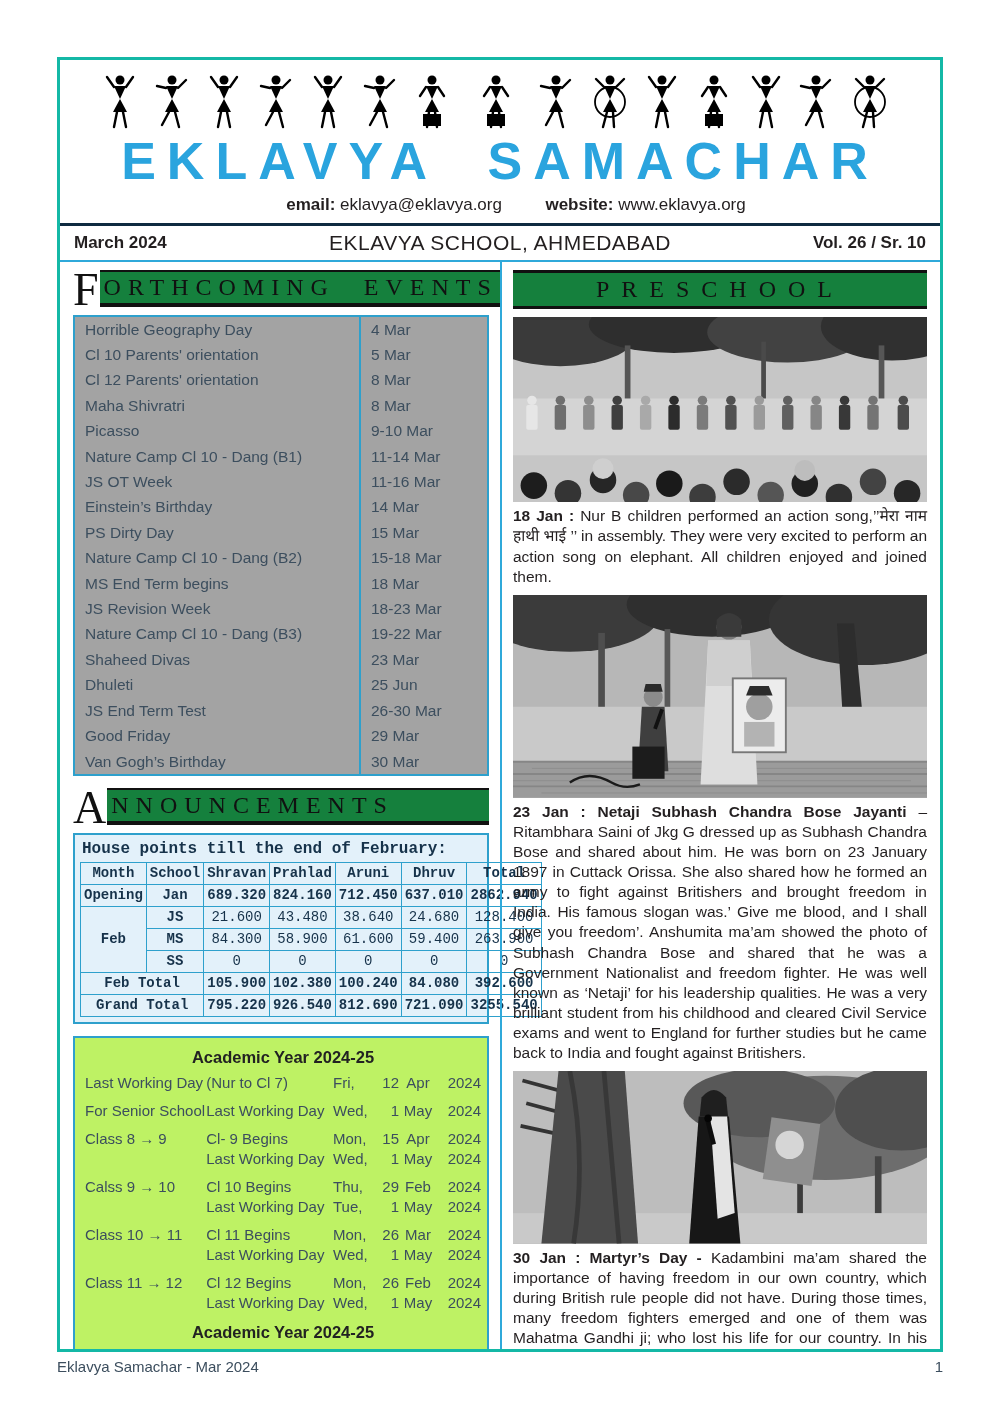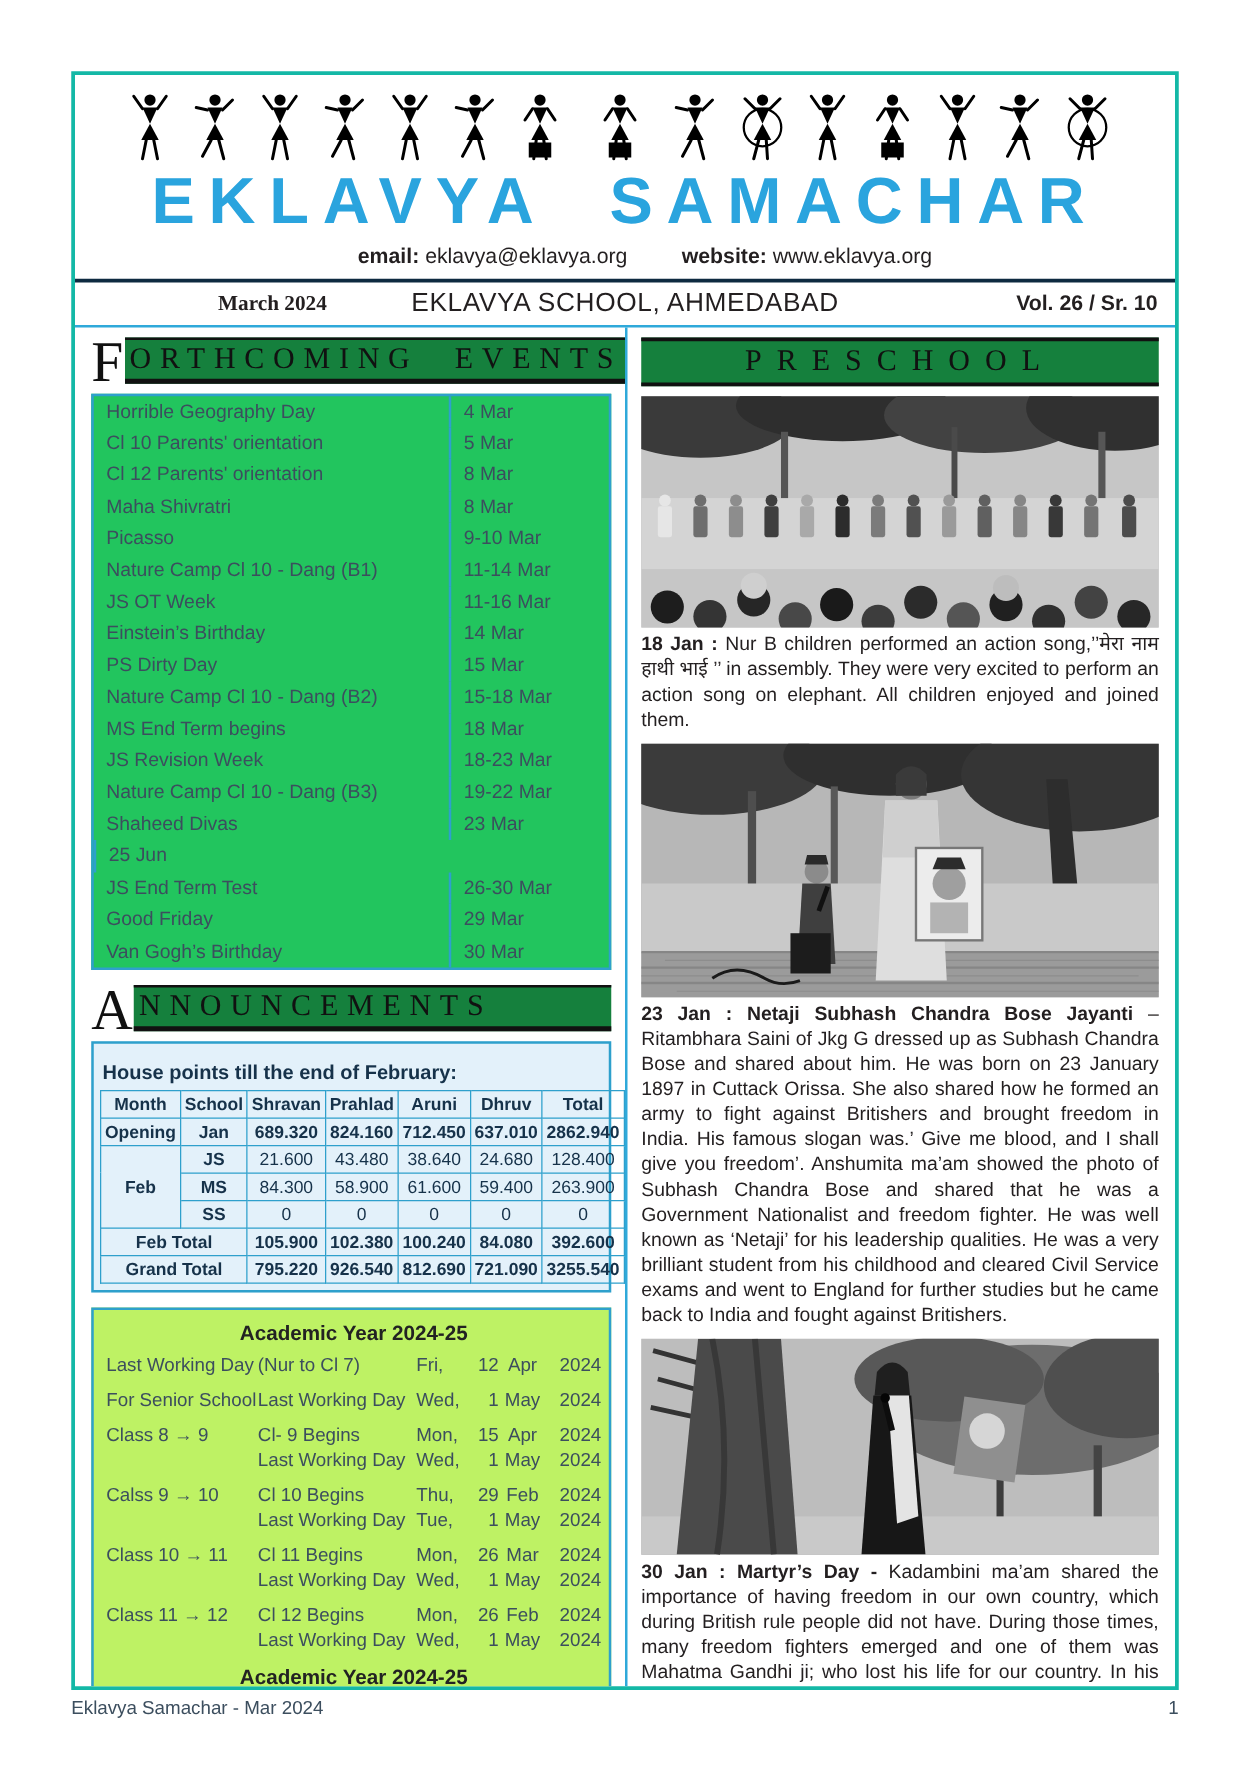--- a/index.html
+++ b/index.html
@@ -7,44 +7,44 @@
   .page-box{position:absolute;left:57px;top:57px;width:886px;height:1295px;border:3px solid #14b8a6;box-sizing:border-box;overflow:hidden;background:#fff;}
 
   
   .masthead{text-align:center;}
   .warli{display:block;margin:10px auto 0;height:62px;width:800px;}
   .nl-title{font-size:52px;font-weight:bold;color:#2aa4de;letter-spacing:11px;line-height:1.05;margin-top:2px;word-spacing:26px;}
   .contact{font-size:17px;margin:6px 0 8px;color:#231f20;padding-left:32px;}
   .contact b{font-weight:bold;}
   .contact .gap{display:inline-block;width:34px;}
   .bar{display:flex;align-items:center;border-top:3px solid #0e2a40;border-bottom:2px solid #2fa9da;padding:5px 14px;}
-  .bar-left{font-weight:bold;font-size:17px;width:22%;text-align:right;font-family:Liberation Serif, serif;}
+  .bar-left{font-weight:bold;font-size:17px;width:22%;text-align:left;}
   .bar-center{flex:1;font-size:21px;text-align:center;letter-spacing:.5px;}
   .bar-right{font-weight:bold;font-size:17px;width:22%;text-align:right;}
 
   
   .columns{display:flex;align-items:stretch;height:1089px;}
   .col-left{width:440px;box-sizing:border-box;padding:6px 11px 0 13px;}
   .v-divider{width:2px;background:#2fa9da;}
   .col-right{flex:1;box-sizing:border-box;padding:6px 13px 0 11px;overflow:hidden;}
 
   
   .sec-head{display:flex;align-items:flex-end;margin:2px 0 8px;}
   .dropcap{font-family:"Liberation Serif",serif;font-size:46px;line-height:.74;color:#111;margin-right:1px;}
   .band{flex:1;background:#15803d;border-top:2px solid #111;border-bottom:4px solid #111;font-family:"Liberation Serif",serif;font-size:24px;letter-spacing:7px;word-spacing:16px;padding:2px 2px 2px 4px;white-space:nowrap;color:#111;}
   .sec-head.center .band{text-align:center;letter-spacing:12px;border-top:3px solid #111;border-bottom:3px solid #111;padding:3px 0;}
 
   
-  .events{background:#22c55e;border:2px solid #2ea0cc;margin-top:2px;}
+  .events{background:#a3a3a3;border:2px solid #2ea0cc;margin-top:2px;}
   .event-row{display:flex;font-size:15.5px;color:#3c4e5e;line-height:25.4px;}
   .event-name{flex:1;padding-left:10px;}
   .event-date{width:116px;border-left:2px solid #2ea0cc;padding-left:10px;}
 
   
-  .house-panel{background:#e3f1fa;border:2px solid #2ea0cc;margin-top:8px;padding:13px 5px 5px;}
+  .house-panel{background:#e3f1fa;border:2px solid #2ea0cc;margin-top:8px;padding:3px 5px 5px;font-family:Liberation Mono, monospace;}
   .house-title{font-weight:bold;font-size:16px;color:#16324a;padding:2px 2px 4px;}
   table.house{border-collapse:collapse;width:100%;font-size:14px;color:#16324a;}
   table.house td,table.house th{border:1.5px solid #2ea0cc;padding:2.5px 3px;text-align:center;}
   table.house th{font-weight:bold;}
   td.lbl{text-align:left;font-weight:bold;padding-left:5px;}
   tr.bold-row td{font-weight:bold;}
   td.total-lbl{font-weight:bold;}
 
   
   .acad-panel{background:#bef264;border:2px solid #2ea0cc;margin-top:12px;padding:8px 6px 10px 10px;}
@@ -198,20 +198,21 @@
           </div>
         <div class="event-row">
             <div class="event-name">Nature Camp Cl 10 - Dang (B3)</div>
             <div class="event-date">19-22 Mar</div>
           </div>
         <div class="event-row">
             <div class="event-name">Shaheed Divas</div>
             <div class="event-date">23 Mar</div>
           </div>
         <div class="event-row">
+            <div class="event-name">Dhuleti</div>
             <div class="event-date">25 Jun</div>
           </div>
         <div class="event-row">
             <div class="event-name">JS End Term Test</div>
             <div class="event-date">26-30 Mar</div>
           </div>
         <div class="event-row">
             <div class="event-name">Good Friday</div>
             <div class="event-date">29 Mar</div>
           </div>

